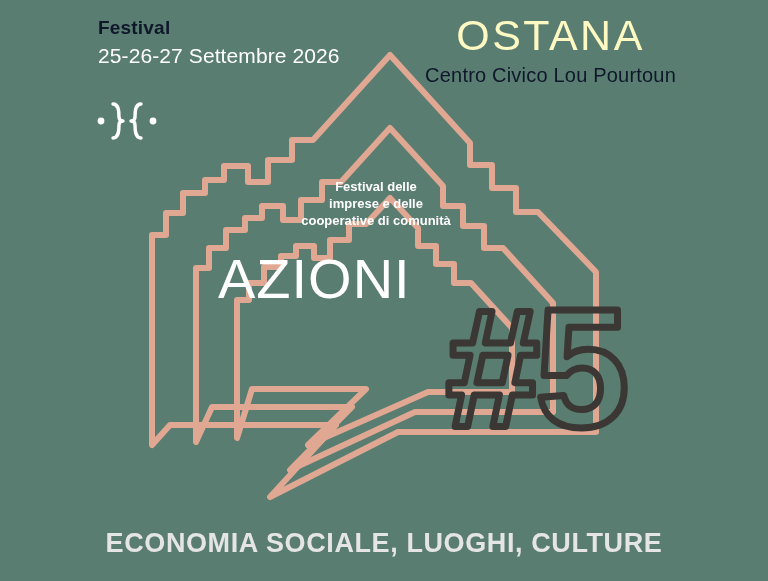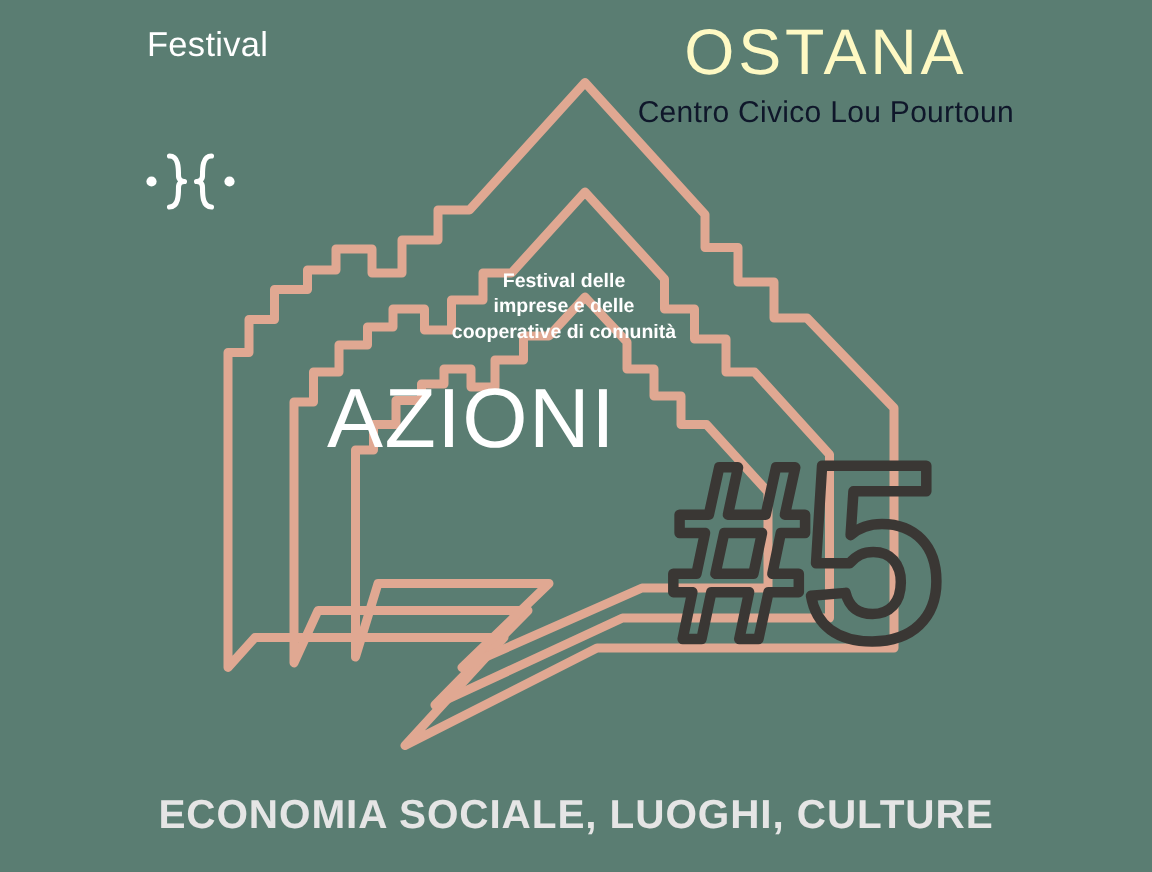--- a/index.html
+++ b/index.html
@@ -23,23 +23,23 @@
     pointer-events:none;
   }
 
   
   .tl-block {
     position:absolute;
     left:98px; top:18px;
     line-height:1;
   }
   .festival-label {
-    font-size:23px;
-    font-weight:normal;
-    color:#ffffff;
+    font-size:19px;
+    font-weight:bold;
+    color:#0f172a;
     letter-spacing:0.2px;
     display:block;
   }
   .festival-dates {
     margin-top:8px;
     font-size:21px;
     font-weight:400;
     color:#ffffff;
     letter-spacing:0.1px;
     display:block;
@@ -177,20 +177,21 @@
                L 512,392
                L 428,392
                L 308,445
                L 366,389
                L 252,389 Z"></path>
     </g>
   </svg>
 
   <div class="tl-block">
     <span class="festival-label">Festival</span>
+    <span class="festival-dates">25-26-27 Settembre 2026</span>
   </div>
 
   <svg class="brace-logo" viewBox="0 0 64 44">
     <circle cx="6" cy="22" r="3.4" fill="#ffffff"></circle>
     <path d="M 18,5 C 24,5 24,13 24,18 C 24,21 26,22 28,22
                  C 26,22 24,23 24,26 C 24,31 24,39 18,39" fill="none" stroke="#ffffff" stroke-width="3.4" stroke-linecap="round" stroke-linejoin="round"></path>
     <path d="M 46,5 C 40,5 40,13 40,18 C 40,21 38,22 36,22
                  C 38,22 40,23 40,26 C 40,31 40,39 46,39" fill="none" stroke="#ffffff" stroke-width="3.4" stroke-linecap="round" stroke-linejoin="round"></path>
     <circle cx="58" cy="22" r="3.4" fill="#ffffff"></circle>
   </svg>

